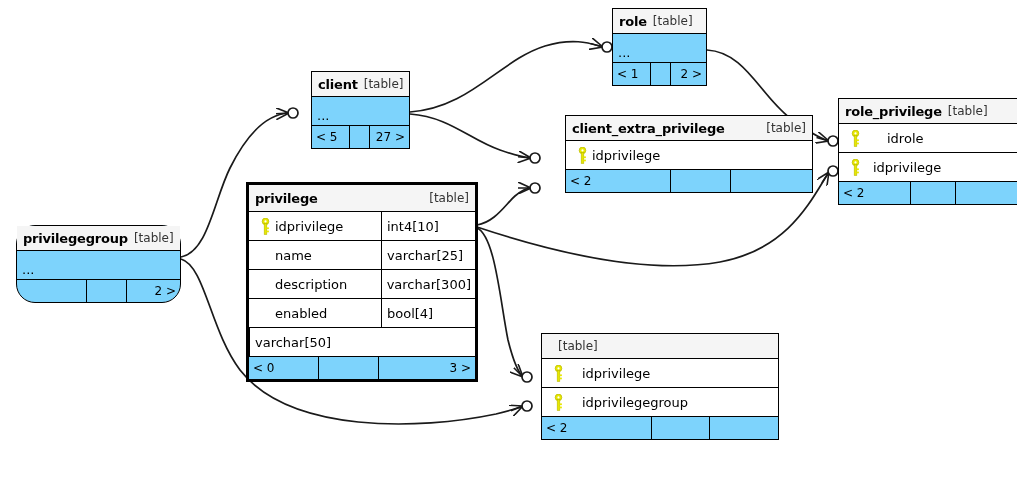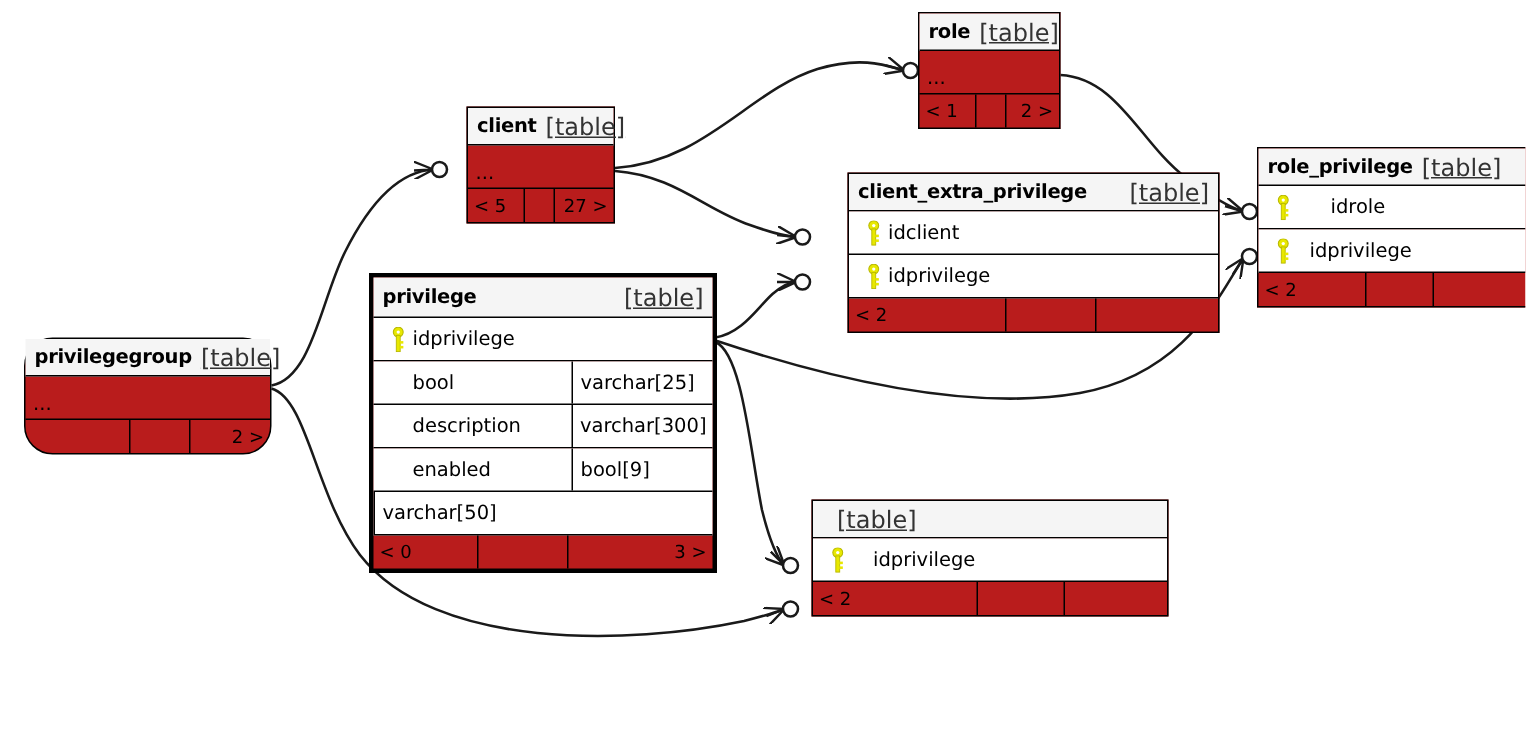--- a/index.html
+++ b/index.html
@@ -20,21 +20,21 @@
   #edges {
     position: absolute;
     left: 0;
     top: 0;
     width: 1017px;
     height: 501px;
     pointer-events: none;
   }
   .table-node {
     position: absolute;
-    background: #b91c1c;
+    background: #7dd3fc;
     border: 1px solid #000000;
     box-sizing: border-box;
     z-index: 5;
   }
   .table-node.focal {
     border: 3px solid #000000;
   }
   .tbl-header {
     background: #f5f5f5;
     border-bottom: 1px solid #000000;
@@ -45,24 +45,23 @@
     height: 25px;
     white-space: nowrap;
   }
   .tbl-name {
     font-weight: bold;
     font-size: 13px;
     color: #000000;
     letter-spacing: -0.2px;
   }
   .tbl-tag {
-    font-size: 16px;
+    font-size: 12px;
     color: #333333;
     margin-left: 6px;
-    text-decoration: underline;
   }
   .tbl-header.spread {
     justify-content: space-between;
   }
   .tbl-header.spread .tbl-tag {
     margin-left: 10px;
   }
   .col-row {
     display: flex;
     align-items: flex-start;
@@ -227,34 +226,20 @@
       <div class="col-left">
         <span class="key-slot">
           <svg class="key-icon" width="9" height="17" viewBox="0 0 9 17" aria-hidden="true">
             <circle cx="4.5" cy="3.4" r="3.3" fill="#e8e800" stroke="#b8b800" stroke-width="0.7"></circle>
             <circle cx="4.5" cy="3.4" r="1.1" fill="#ffffff"></circle>
             <rect x="3.2" y="5.6" width="2.6" height="10.8" fill="#e8e800" stroke="#b8b800" stroke-width="0.6"></rect>
             <rect x="5.6" y="9.4" width="2.3" height="1.7" fill="#e8e800"></rect>
             <rect x="5.6" y="12.6" width="2.3" height="1.7" fill="#e8e800"></rect>
           </svg>
         </span>
-        <span class="col-name">idclient</span>
-      </div>
-    </div>
-    <div class="col-row">
-      <div class="col-left">
-        <span class="key-slot">
-          <svg class="key-icon" width="9" height="17" viewBox="0 0 9 17" aria-hidden="true">
-            <circle cx="4.5" cy="3.4" r="3.3" fill="#e8e800" stroke="#b8b800" stroke-width="0.7"></circle>
-            <circle cx="4.5" cy="3.4" r="1.1" fill="#ffffff"></circle>
-            <rect x="3.2" y="5.6" width="2.6" height="10.8" fill="#e8e800" stroke="#b8b800" stroke-width="0.6"></rect>
-            <rect x="5.6" y="9.4" width="2.3" height="1.7" fill="#e8e800"></rect>
-            <rect x="5.6" y="12.6" width="2.3" height="1.7" fill="#e8e800"></rect>
-          </svg>
-        </span>
         <span class="col-name">idprivilege</span>
       </div>
     </div>
     <div class="footer-row">
       <div class="footer-cell" style="flex:0 0 105px;">&lt; 2</div>
       <div class="footer-cell" style="flex:0 0 60px;"></div>
       <div class="footer-cell last" style="flex:1 1 auto;"></div>
     </div>
   </div>
 
@@ -310,44 +295,45 @@
           <svg class="key-icon" width="9" height="17" viewBox="0 0 9 17" aria-hidden="true">
             <circle cx="4.5" cy="3.4" r="3.3" fill="#e8e800" stroke="#b8b800" stroke-width="0.7"></circle>
             <circle cx="4.5" cy="3.4" r="1.1" fill="#ffffff"></circle>
             <rect x="3.2" y="5.6" width="2.6" height="10.8" fill="#e8e800" stroke="#b8b800" stroke-width="0.6"></rect>
             <rect x="5.6" y="9.4" width="2.3" height="1.7" fill="#e8e800"></rect>
             <rect x="5.6" y="12.6" width="2.3" height="1.7" fill="#e8e800"></rect>
           </svg>
         </span>
         <span class="col-name">idprivilege</span>
       </div>
+      <div class="col-type" style="flex:0 0 94px;">int4[10]</div>
     </div>
 
     <div class="col-row">
       <div class="col-left">
         <span class="col-indent"></span>
-        <span class="col-name">bool</span>
+        <span class="col-name">name</span>
       </div>
       <div class="col-type" style="flex:0 0 94px;">varchar[25]</div>
     </div>
 
     <div class="col-row">
       <div class="col-left">
         <span class="col-indent"></span>
         <span class="col-name">description</span>
       </div>
       <div class="col-type" style="flex:0 0 94px;">varchar[300]</div>
     </div>
 
     <div class="col-row">
       <div class="col-left">
         <span class="col-indent"></span>
         <span class="col-name">enabled</span>
       </div>
-      <div class="col-type" style="flex:0 0 94px;">bool[9]</div>
+      <div class="col-type" style="flex:0 0 94px;">bool[4]</div>
     </div>
 
     <div class="col-row">
       <div class="col-type" style="flex:0 0 94px;">varchar[50]</div>
     </div>
 
     <div class="footer-row">
       <div class="footer-cell" style="flex:0 0 70px;">&lt; 0</div>
       <div class="footer-cell" style="flex:0 0 60px;"></div>
       <div class="footer-cell last" style="flex:1 1 auto;">3 &gt;</div>
@@ -378,20 +364,34 @@
             <circle cx="4.5" cy="3.4" r="3.3" fill="#e8e800" stroke="#b8b800" stroke-width="0.7"></circle>
             <circle cx="4.5" cy="3.4" r="1.1" fill="#ffffff"></circle>
             <rect x="3.2" y="5.6" width="2.6" height="10.8" fill="#e8e800" stroke="#b8b800" stroke-width="0.6"></rect>
             <rect x="5.6" y="9.4" width="2.3" height="1.7" fill="#e8e800"></rect>
             <rect x="5.6" y="12.6" width="2.3" height="1.7" fill="#e8e800"></rect>
           </svg>
         </span>
         <span class="col-name" style="margin-left:14px;">idprivilege</span>
       </div>
     </div>
+    <div class="col-row">
+      <div class="col-left">
+        <span class="key-slot">
+          <svg class="key-icon" width="9" height="17" viewBox="0 0 9 17" aria-hidden="true">
+            <circle cx="4.5" cy="3.4" r="3.3" fill="#e8e800" stroke="#b8b800" stroke-width="0.7"></circle>
+            <circle cx="4.5" cy="3.4" r="1.1" fill="#ffffff"></circle>
+            <rect x="3.2" y="5.6" width="2.6" height="10.8" fill="#e8e800" stroke="#b8b800" stroke-width="0.6"></rect>
+            <rect x="5.6" y="9.4" width="2.3" height="1.7" fill="#e8e800"></rect>
+            <rect x="5.6" y="12.6" width="2.3" height="1.7" fill="#e8e800"></rect>
+          </svg>
+        </span>
+        <span class="col-name" style="margin-left:14px;">idprivilegegroup</span>
+      </div>
+    </div>
     <div class="footer-row">
       <div class="footer-cell" style="flex:0 0 110px;">&lt; 2</div>
       <div class="footer-cell" style="flex:0 0 58px;"></div>
       <div class="footer-cell last" style="flex:1 1 auto;"></div>
     </div>
   </div>
 
 
 </div>
 

